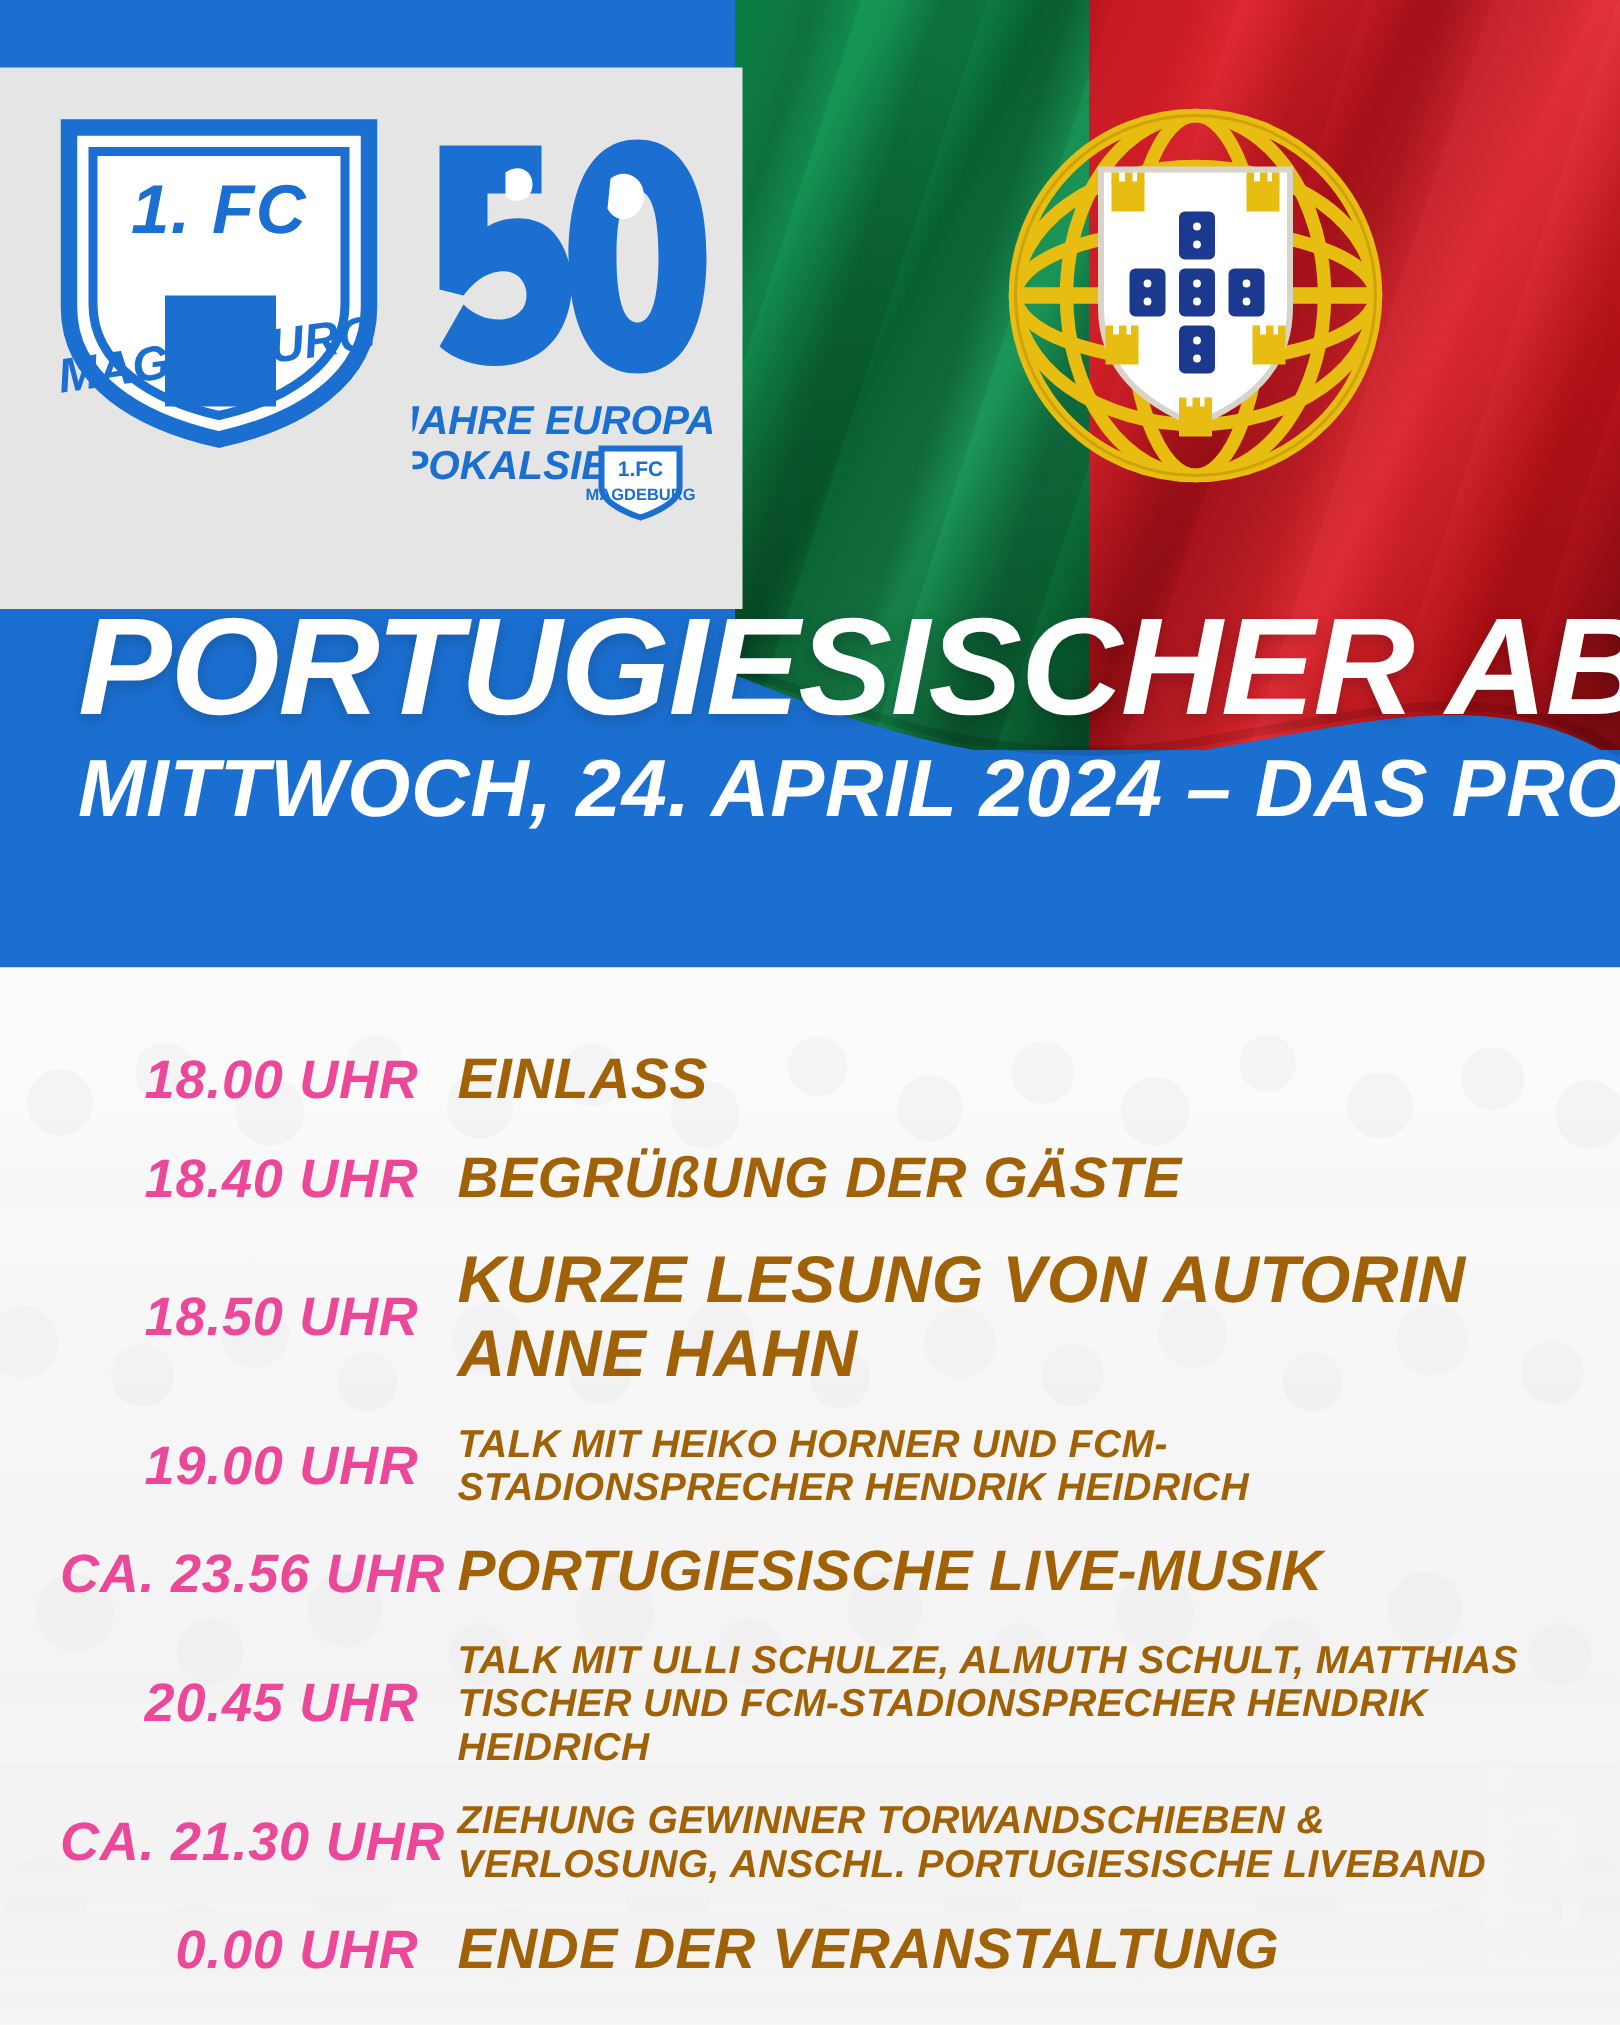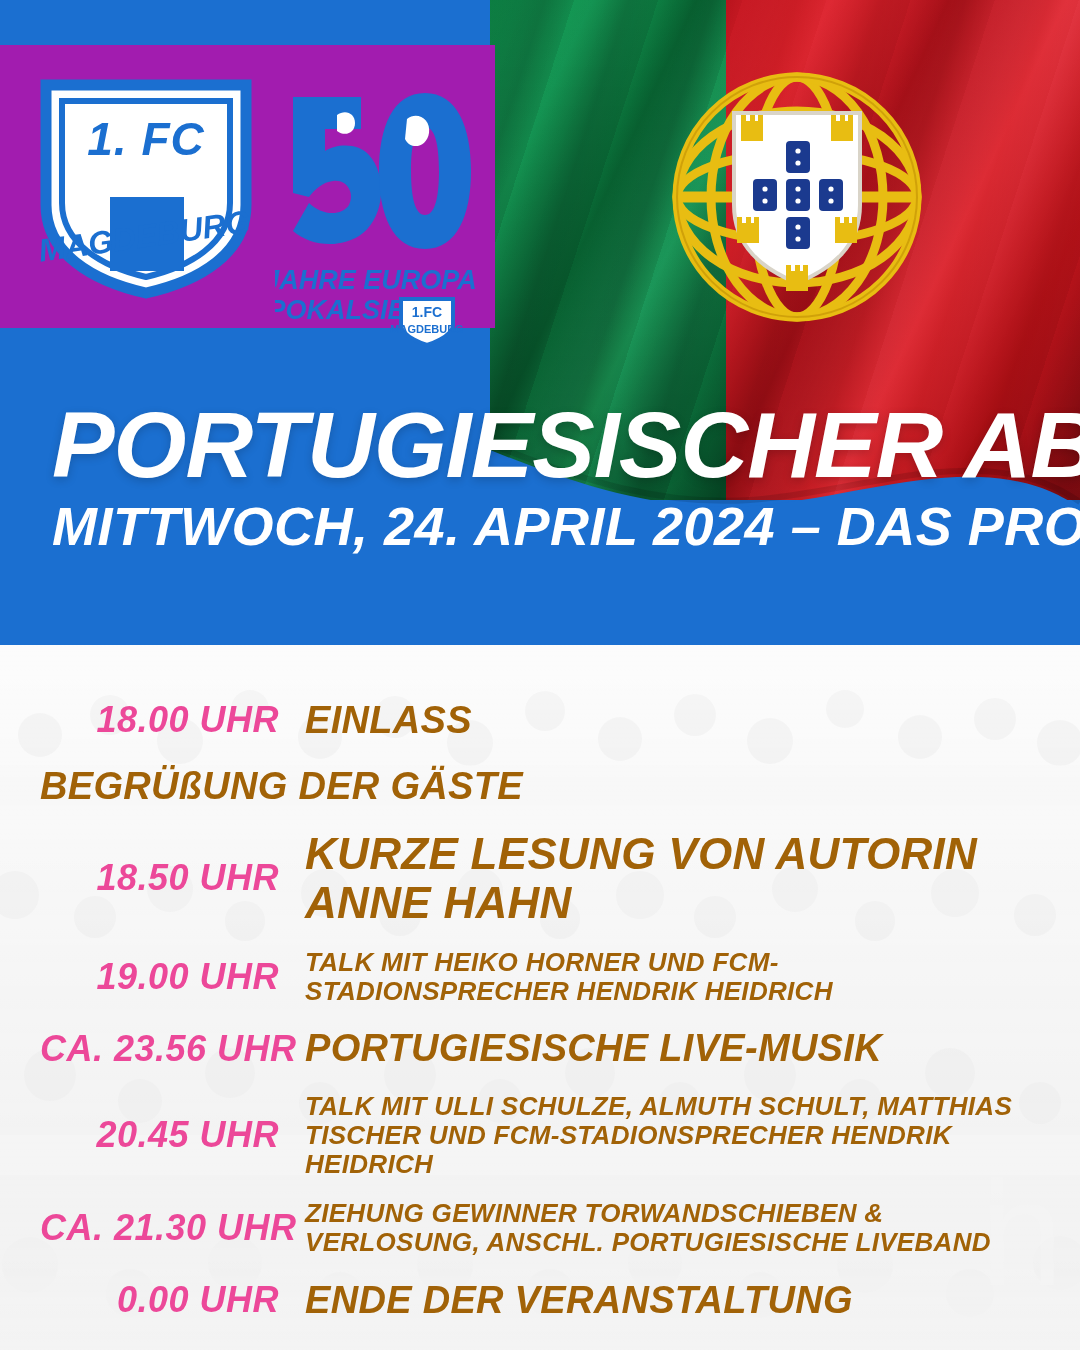--- a/index.html
+++ b/index.html
@@ -80,22 +80,22 @@
     width: 285px;
     height: 285px;
   }
 
   
   .logo-panel {
     position: absolute;
     top: 45px;
     left: 0;
     width: 495px;
-    height: 283px;
-    background: #a21caf;
+    height: 361px;
+    background: #e5e5e5;
     text-decoration: underline;
   }
 
   .fcm-crest {
     position: absolute;
     left: 38px;
     top: 32px;
     width: 216px;
     height: 222px;
   }
@@ -401,20 +401,21 @@
     <div class="crowd-veil"></div>
 
     <div class="schedule">
 
       <div class="row">
         <div class="time">18.00  UHR</div>
         <div class="desc s-xl">EINLASS</div>
       </div>
 
       <div class="row">
+        <div class="time">18.40 UHR</div>
         <div class="desc s-xl">BEGRÜßUNG DER GÄSTE</div>
       </div>
 
       <div class="row">
         <div class="time">18.50 UHR</div>
         <div class="desc s-lg"> KURZE LESUNG VON AUTORIN ANNE HAHN</div>
       </div>
 
       <div class="row">
         <div class="time">19.00 UHR</div>

